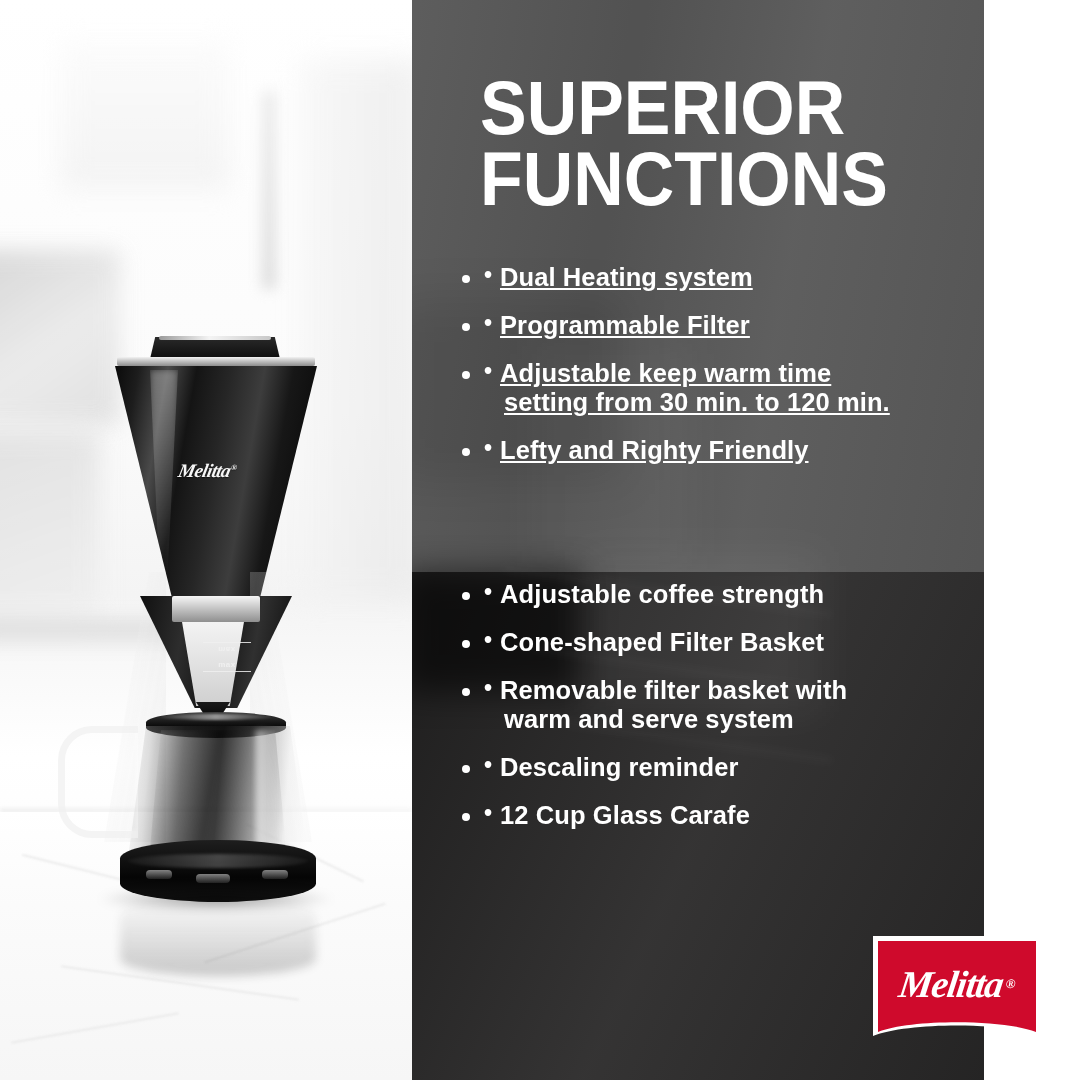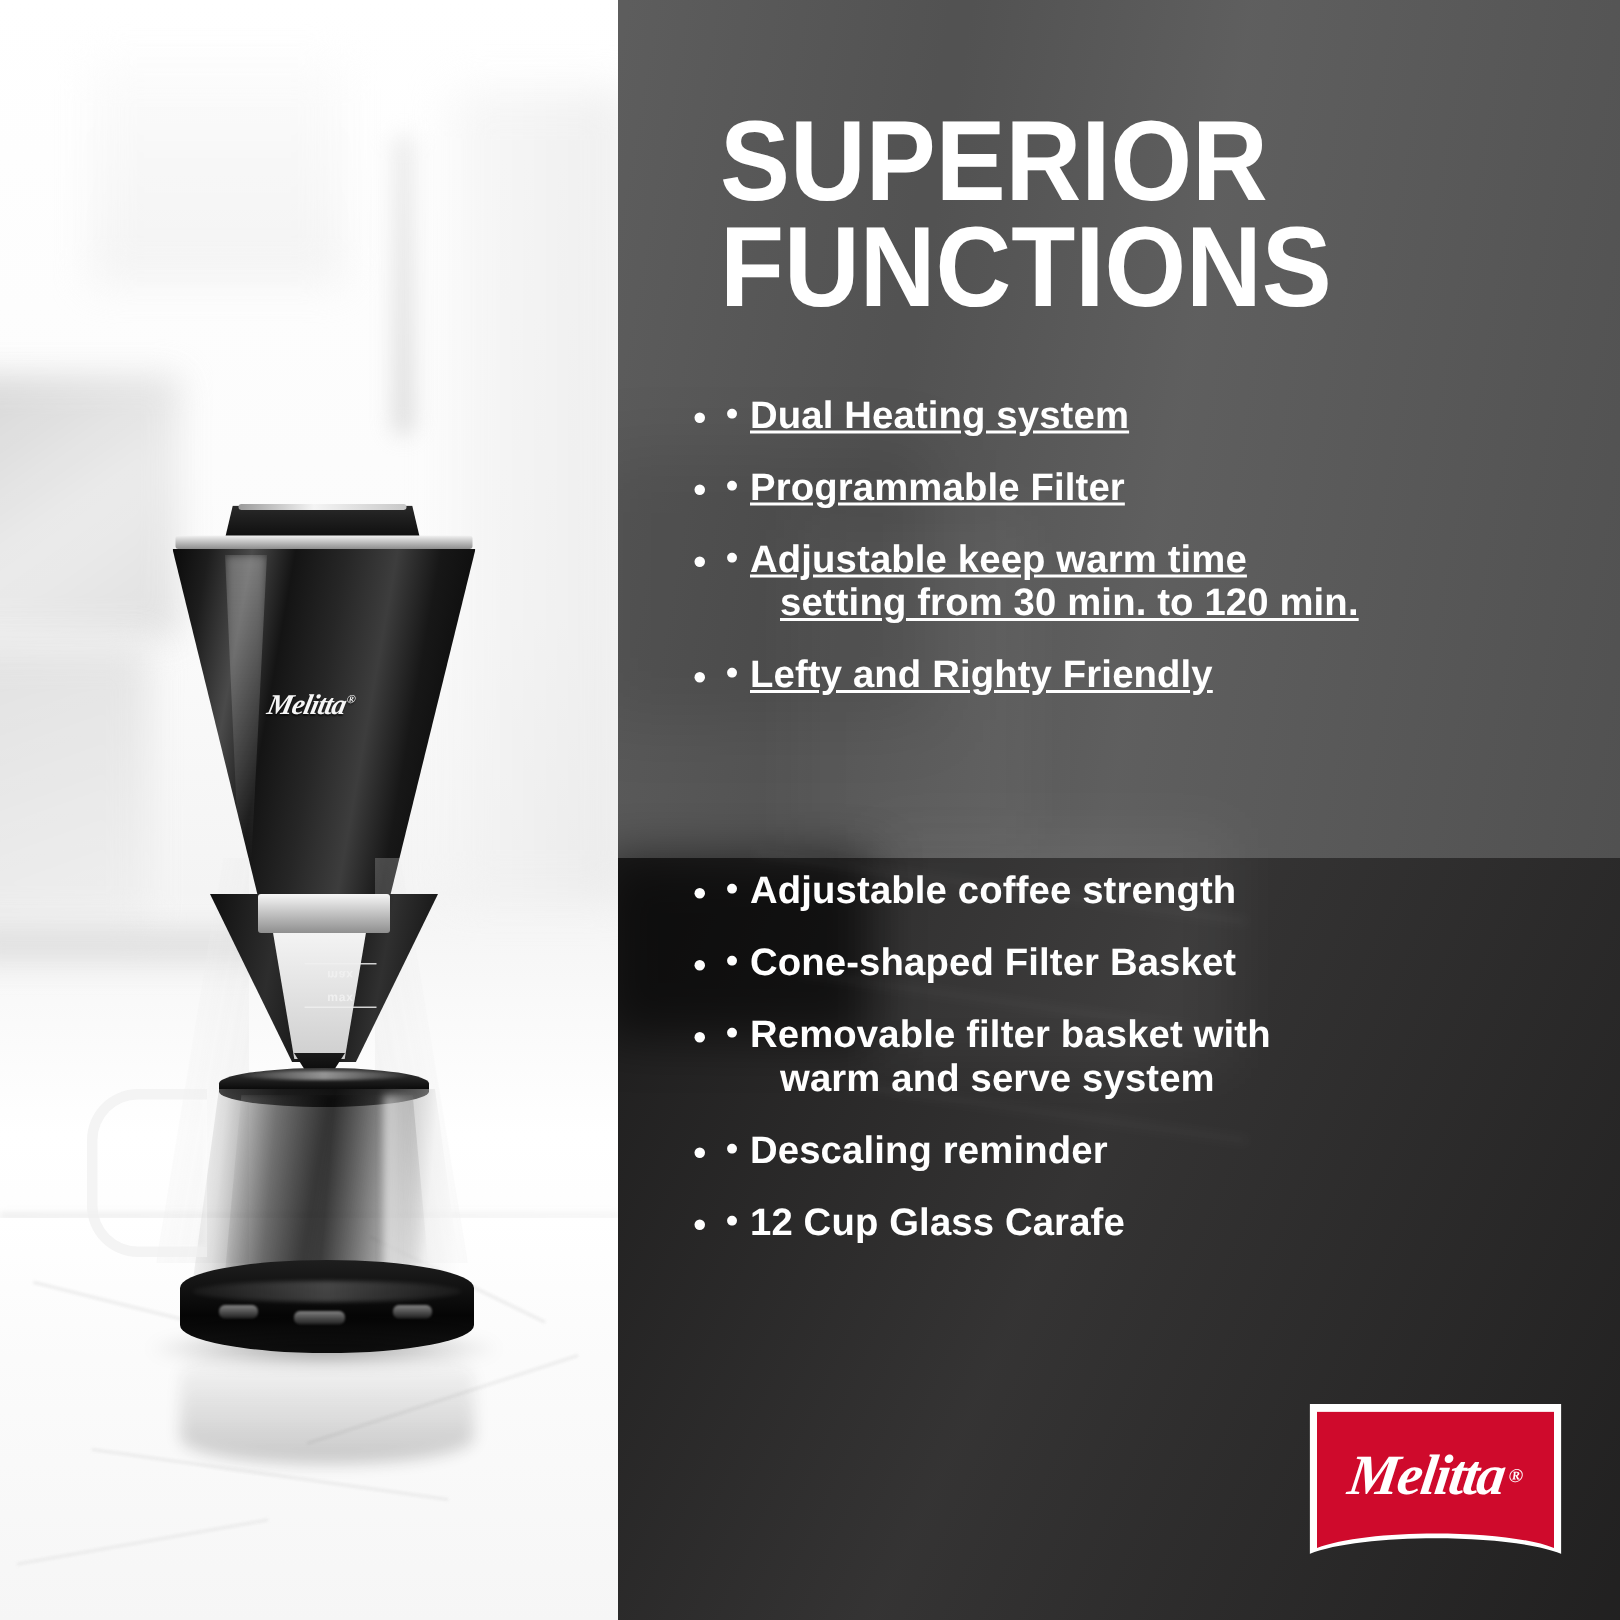--- a/index.html
+++ b/index.html
@@ -232,21 +232,21 @@
     opacity:.55;
   }
   .shadow-pool{
     position:absolute; left:96px; top:886px; width:240px; height:26px;
     background:radial-gradient(ellipse at center,rgba(0,0,0,.40),rgba(0,0,0,0) 70%);
     filter:blur(5px);
   }
 
   
   .panel{
-    position:absolute; left:412px; top:0; width:668px; height:1080px;
+    position:absolute; left:412px; top:0; width:572px; height:1080px;
     overflow:hidden;
   }
   .panel-top{
     position:absolute; left:0; top:0; width:668px; height:572px;
     background:#565656;
   }
   .panel-top .tx1{
     position:absolute; left:0; top:0; width:668px; height:572px;
     background:linear-gradient(100deg,rgba(255,255,255,.045) 0%,rgba(0,0,0,.05) 30%,rgba(255,255,255,.05) 55%,rgba(0,0,0,.06) 100%);
   }
@@ -309,21 +309,21 @@
   .list-a .feature{ margin-bottom:19px;text-decoration:underline; }
   .list-b .feature{ margin-bottom:19px; }
   .feature::before{
     content:"\2022";
     position:absolute;
     left:0; top:-1px;
     font-size:23px;
     line-height:1.2;
   }
   .feature .ln{ display:block; }
-  .feature .ln + .ln{ margin-left:20px; }
+  .feature .ln + .ln{ margin-left:4px; }
 
   
   .logo-badge{
     position:absolute;
     left:873px; top:936px;
     width:168px; height:100px;
   }
   .logo-white{
     position:absolute; inset:0;
     background:#ffffff;

